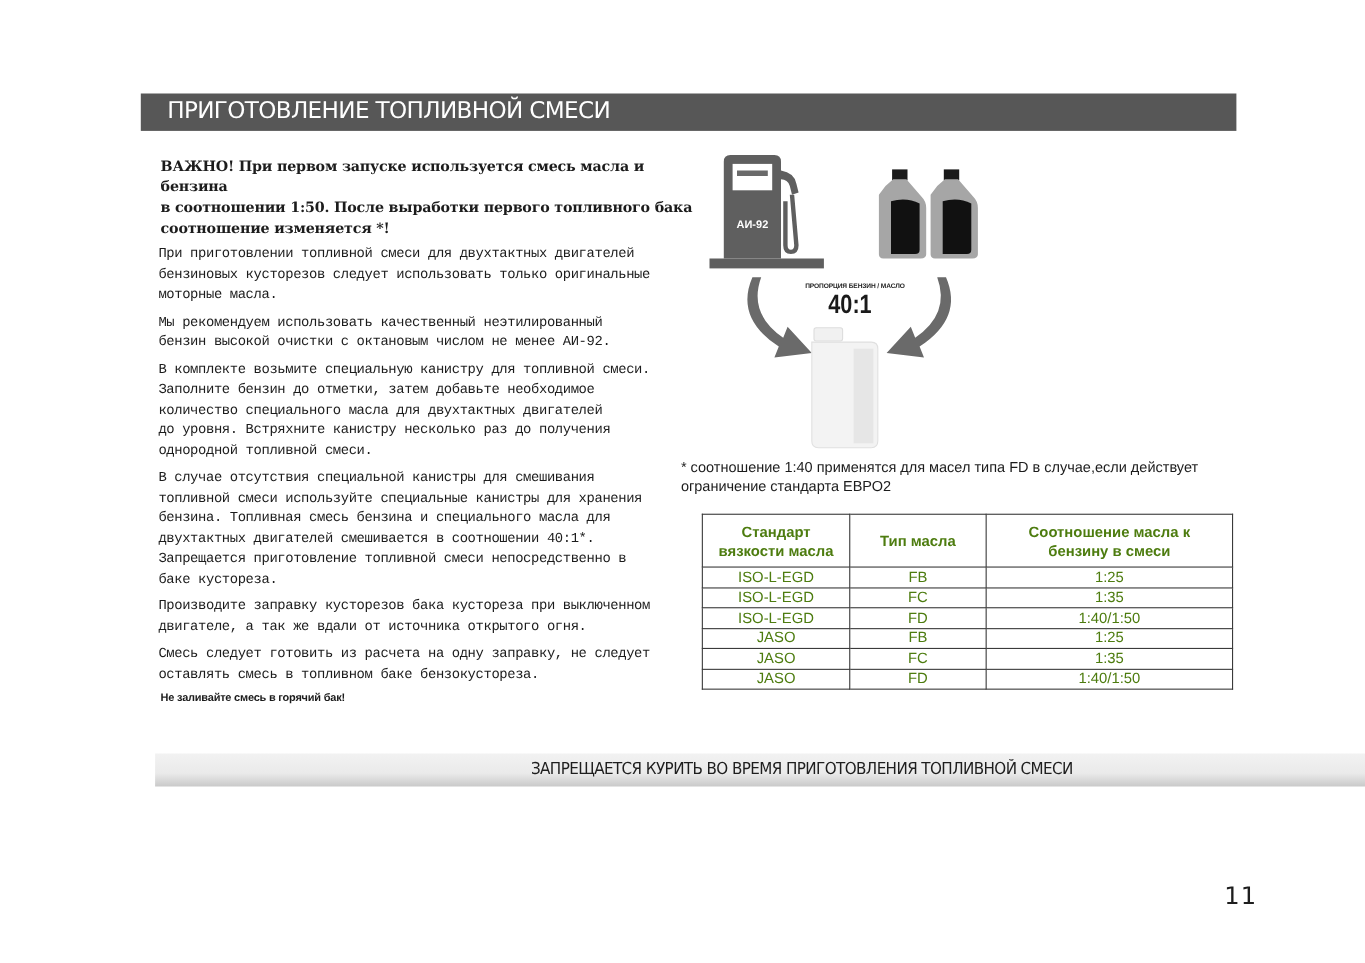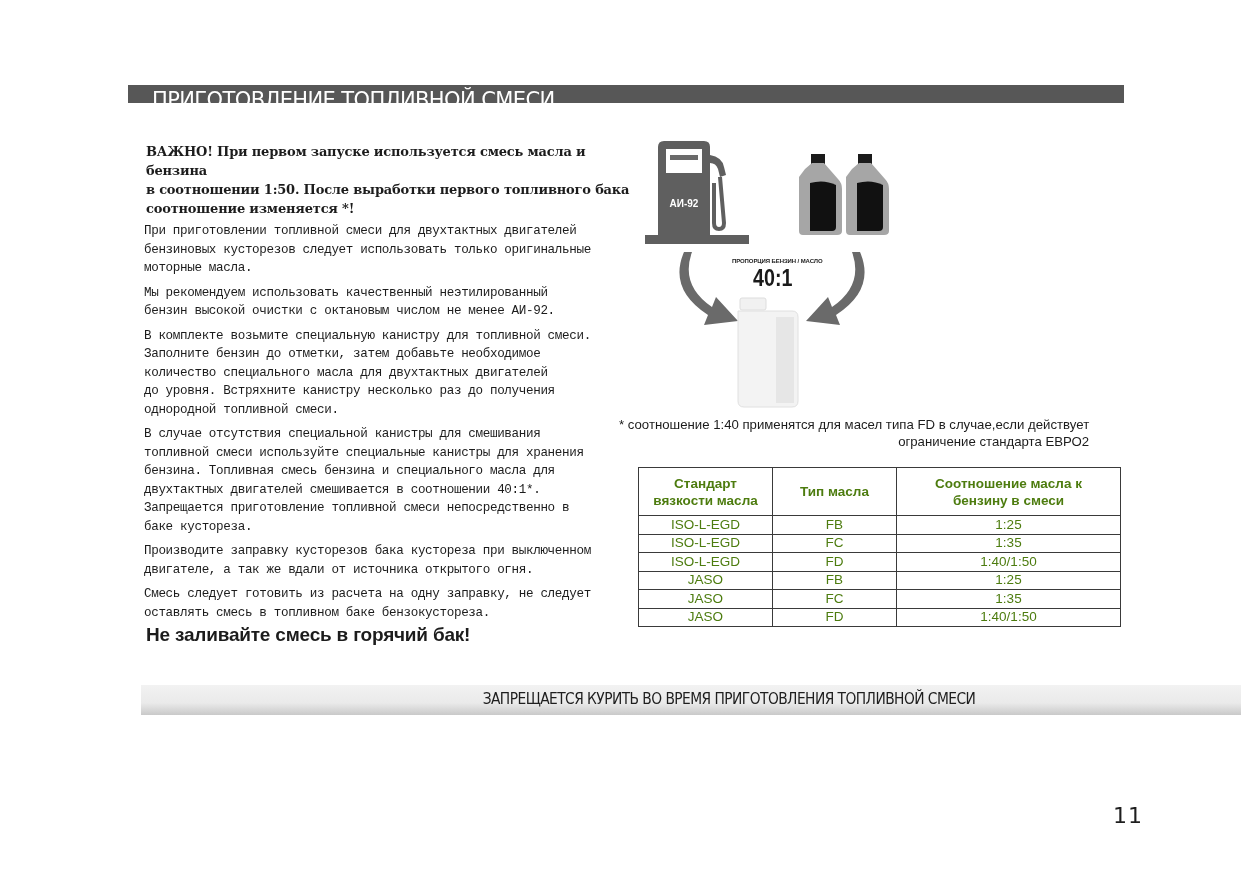--- a/index.html
+++ b/index.html
@@ -1,31 +1,31 @@
 <!DOCTYPE html>
 <html><head>
 <meta charset="utf-8">
 <style>
   html, body { margin: 0; padding: 0; background: #ffffff; }
   body { width: 1241px; height: 875px; position: relative; overflow: hidden; font-family: "DejaVu Sans", sans-serif; color: #1c1c1c; }
 
-  .header-bar { position: absolute; left: 128px; top: 85px; width: 996px; height: 18px; background: #575757; }
+  .header-bar { position: absolute; left: 128px; top: 85px; width: 996px; height: 34px; background: #575757; }
   .header-title { position: absolute; left: 24px; top: 1px; color: #ffffff; font-family: "DejaVu Sans", sans-serif; font-size: 21px; letter-spacing: -0.6px; line-height: 28px; white-space: nowrap; }
 
   .left-col { position: absolute; left: 132px; top: 142px; width: 490px; margin-left: 12px; }
   .important { font-family: "DejaVu Serif", serif; font-weight: bold; font-size: 13px; line-height: 19px; margin: 0 0 4px 2px; letter-spacing: -0.2px; }
   .para { font-family: Liberation Mono, monospace; font-size: 12.6px; line-height: 18.5px; margin: 0 0 6px 0; letter-spacing: -0.35px; }
   .para .line { display: block; white-space: nowrap; }
-  .warning { font-family: "Liberation Sans", sans-serif; font-weight: bold; font-size: 19px; line-height: 18px; margin-top: -2px; margin-left: 2px; letter-spacing: -0.2px; }
+  .warning { font-family: "Liberation Sans", sans-serif; font-weight: bold; font-size: 10px; line-height: 18px; margin-top: -2px; margin-left: 2px; letter-spacing: -0.2px; }
 
   .illustration { position: absolute; left: 640px; top: 135px; width: 270px; height: 280px; }
   .ratio-caption { position: absolute; left: 732px; top: 258px; font-family: "Liberation Sans", sans-serif; font-weight: bold; font-size: 6px; color: #222; letter-spacing: -0.1px; white-space: nowrap; }
   .ratio-value { position: absolute; left: 753px; top: 264px; font-family: "Liberation Sans", sans-serif; font-weight: bold; font-size: 24px; color: #1a1a1a; transform: scaleX(0.82); transform-origin: left top; }
 
-  .footnote { position: absolute; left: 619px; top: 416px; font-family: "Liberation Sans", sans-serif; font-size: 13.2px; line-height: 17px; color: #1c1c1c; white-space: nowrap; text-align: right; }
+  .footnote { position: absolute; left: 619px; top: 416px; font-family: "Liberation Sans", sans-serif; font-size: 13.2px; line-height: 17px; color: #1c1c1c; white-space: nowrap; }
 
   table.oil-table { position: absolute; left: 638px; top: 467px; width: 483px; border-collapse: collapse; font-family: "Liberation Sans", sans-serif; font-size: 13.5px; color: #4d7c0f; }
   table.oil-table th, table.oil-table td { border: 1.5px solid #3a3a3a; text-align: center; padding: 0; }
   table.oil-table th { font-weight: bold; height: 47px; line-height: 17px; }
   table.oil-table td { height: 17.5px; line-height: 16px; }
   .c1 { width: 133px; } .c2 { width: 123px; }
 
   .bottom-banner { position: absolute; left: 141px; top: 685px; width: 1176px; height: 30px; background: linear-gradient(#f2f2f2 0%, #eaeaea 60%, #c9c9c9 100%); }
   .bottom-text { position: absolute; left: 0; width: 100%; top: 5px; text-align: center; font-family: "DejaVu Sans", sans-serif; font-size: 15px; color: #1e1e1e; letter-spacing: -0.6px; transform: scaleX(0.92); }
 

